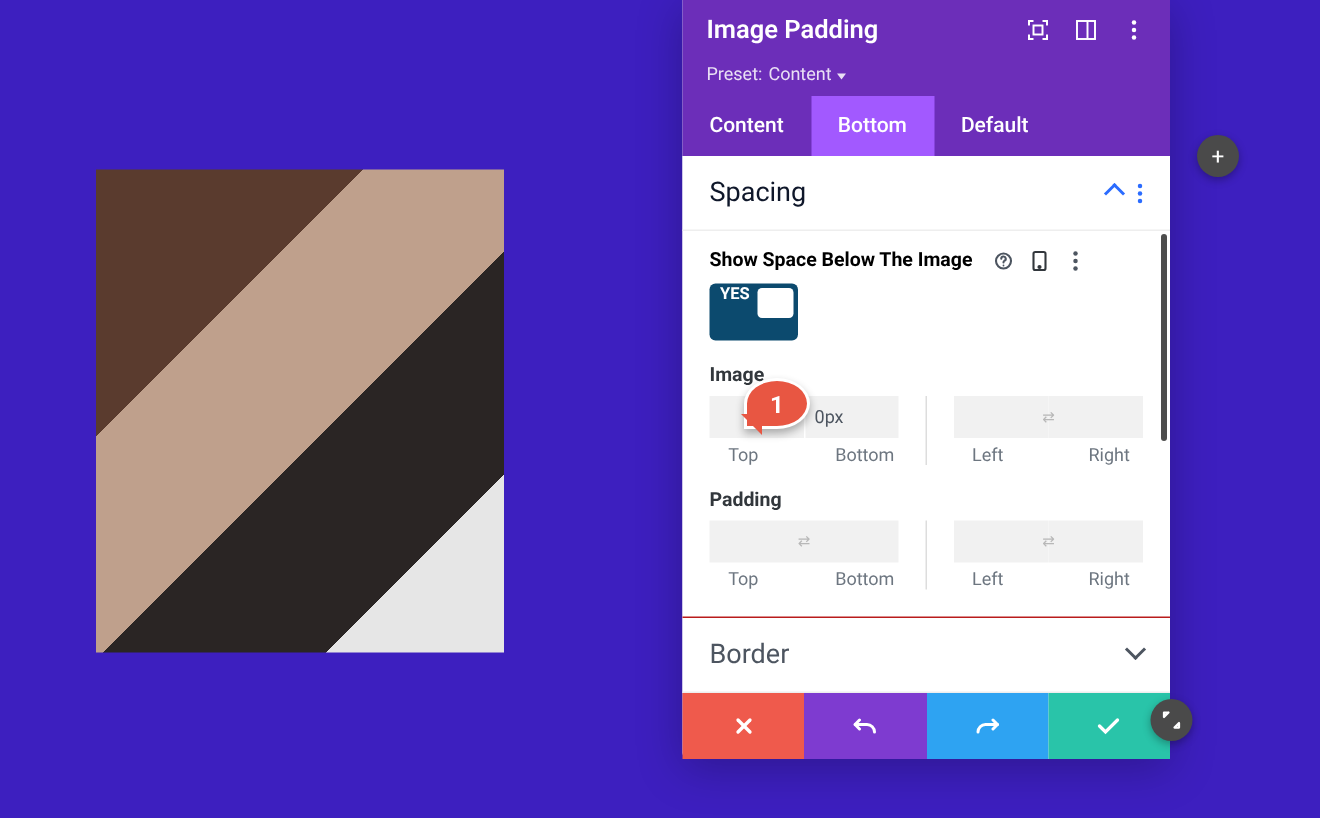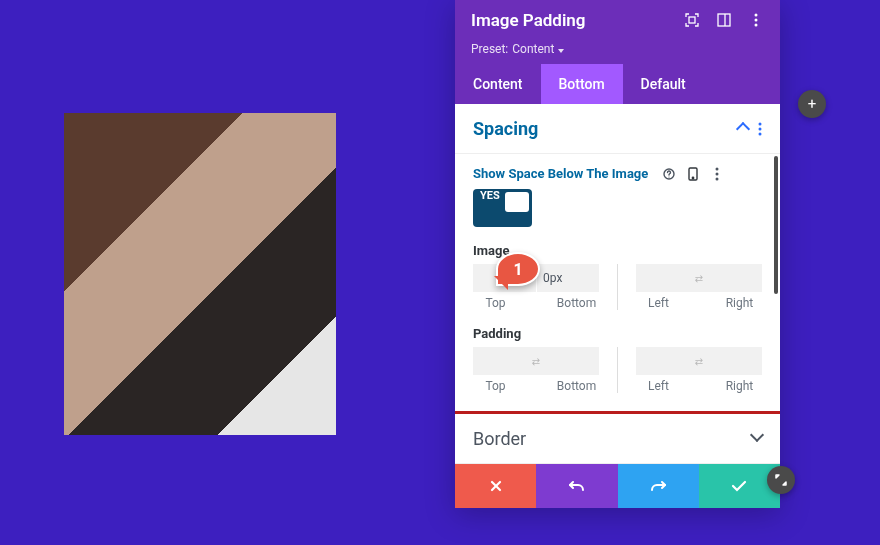--- a/index.html
+++ b/index.html
@@ -28,50 +28,50 @@
 
   .tabs { display:flex; background:#6c2eb9; }
   .tab { flex:0 0 auto; padding: 12px 18px; color:#fff; font-size:14px; font-weight:500; cursor:pointer; }
   .tab.active { background:#a259ff; }
 
   .panel-body { background:#fff; position:relative; }
 
   .scroll-indicator { position:absolute; right:2px; top:52px; width:4px; height:138px; background:#4d4d4d; border-radius:2px; }
 
   .section-header { display:flex; align-items:center; padding: 14px 18px; border-bottom:1px solid #eee; cursor:pointer; }
-  .section-header.open .section-title { color:#0369a1; font-weight:700; }
+  .section-header.open .section-title { color:#0f172a; font-weight:400; }
   .section-title { font-size:18px; color:#4d5560; flex:1; }
   .section-header .chev { color:#2b6cff; margin-right:10px; }
   .section-header .dots { color:#2b6cff; font-size:16px; line-height:1; }
   .chev-up::before { content:""; display:inline-block; width:8px; height:8px; border-left:2px solid currentColor; border-top:2px solid currentColor; transform:rotate(45deg); }
   .chev-down-dk::before { content:""; display:inline-block; width:8px; height:8px; border-right:2px solid #4d5560; border-bottom:2px solid #4d5560; transform:rotate(45deg); margin-bottom:4px; }
 
   .section-content { padding: 12px 18px 18px; }
 
-  .field-label-row { display:flex; align-items:center; font-size:13px; font-weight:700; color:#0369a1; gap:8px; }
+  .field-label-row { display:flex; align-items:center; font-size:13px; font-weight:700; color:#000000; gap:8px; }
   .field-label-row .icons { display:flex; gap:10px; margin-left:6px; }
   .mini-icon { width:14px; height:14px; display:inline-flex; align-items:center; justify-content:center; color:#4d5560; cursor:pointer; }
 
   .toggle { margin-top:8px; width:59px; height:38px; border-radius:4px; background:#0c4a6e; position:relative; cursor:pointer; display:flex; align-items:flex-start; }
   .toggle-label { color:#fff; font-size:11px; font-weight:700; margin-left:7px; }
   .toggle-knob { position:absolute; right:3px; top:3px; width:24px; height:20px; background:#fff; border-radius:3px; }
 
   .sub-label { font-size:13px; font-weight:700; color:#32373c; margin-top:16px; }
 
   .four-inputs { display:flex; gap:18px; margin-top:6px; }
   .pair { display:flex; flex-direction:column; align-items:flex-end; width:134px; }
   .pair-row { display:flex; width:100%; position:relative; }
   .inp { width:50%; height:28px; background:#f1f1f1; border:none; font-size:12px; padding:0 6px; color:#4d5560; }
   .inp + .inp { border-left: 1px solid #fff; }
   .link-icon { position:absolute; left:50%; top:50%; transform:translate(-50%,-50%); font-size:10px; color:#b8b8b8; pointer-events:none; }
   .pair-labels { display:flex; width:100%; margin-top:4px;gap:36px; }
   .pair-labels span { width:50%; text-align:center; font-size:12px; color:#6d7680; }
   .divider { width:1px; background:#ddd; margin:0 0px; }
 
-  .border-section { border-top:3px solid #b91c1c; }
+  .border-section { border-top:1px solid #b91c1c; }
 
   .footer { display:flex; height:44px; }
   .footer div { flex:1; display:flex; align-items:center; justify-content:center; color:#fff; cursor:pointer; }
   .f-red { background:#ef5a4c; }
   .f-purple { background:#7e3bd0; }
   .f-blue { background:#2ea3f2; }
   .f-green { background:#29c4a9; }
 
   .annot-bubble { position:absolute; left:496px; top:252px; width:44px; height:34px; background:#e85642; border-radius:50% 50% 50% 0; transform:rotate(0deg); display:flex; align-items:center; justify-content:center; color:#fff; font-weight:700; border:2px solid #fff; box-shadow:0 3px 6px rgba(0,0,0,.3); }
   .annot-bubble::before { content:""; position:absolute; left:-4px; bottom:-6px; width:0; height:0; border-right:14px solid #e85642; border-bottom:14px solid transparent; }

